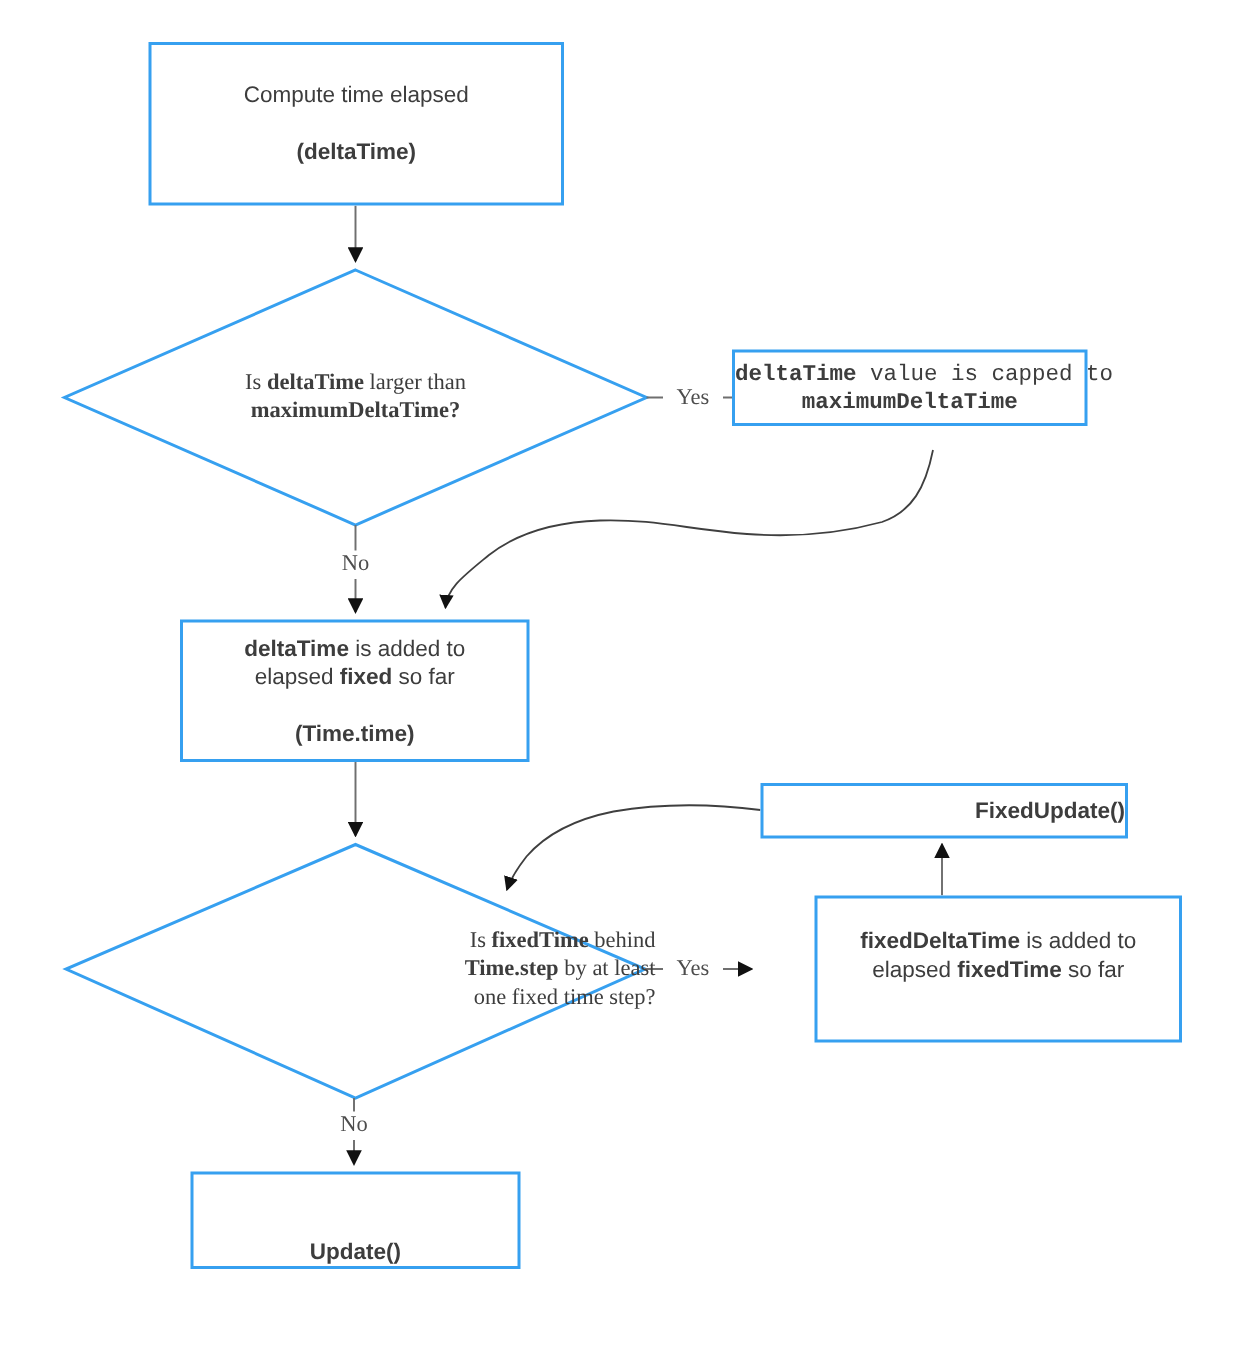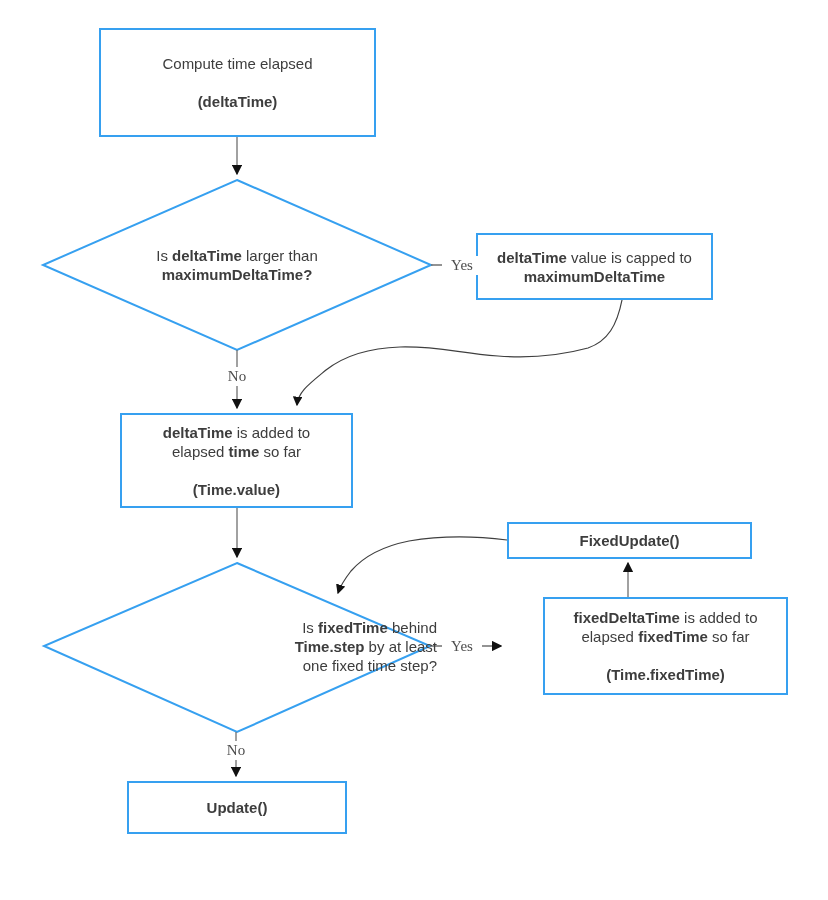--- a/index.html
+++ b/index.html
@@ -37,40 +37,40 @@
     justify-content: center;
     text-align: center;
     font-size: 15px;
     line-height: 19px;
     color: var(--text);
   }
   .box {
     border: 2px solid var(--node-border);
     background: var(--node-fill);
   }
-  .dtext { background: transparent; z-index: 1; }
+  .dtext { background: transparent; z-index: 1; font-family: Liberation Serif, serif; }
   .tline { white-space: nowrap; }
   .tline b { font-weight: 700; }
   .flabel {
     position: absolute;
     z-index: 3;
     background: var(--background);
     color: var(--label-text);
     font-size: 15px;
     line-height: 19px;
     text-align: center;
     font-family: Liberation Serif, serif;
   }
   
   #n-compute      { left:  99px; top:  28px; width: 277px; height: 109px; }
-  #n-capped       { left: 476px; top: 233px; width: 237px; height:  67px; }
+  #n-capped       { left: 488px; top: 233px; width: 237px; height:  51px; font-family: Liberation Mono, monospace; }
   #n-addtime      { left: 120px; top: 413px; width: 233px; height:  95px; text-align: center; }
-  #n-fixedupdate  { left: 507px; top: 522px; width: 245px; height:  37px; }
+  #n-fixedupdate  { left: 507px; top: 522px; width: 245px; height:  37px; align-items: flex-end; }
   #n-addfixed     { left: 507px; top: 597px; width: 245px; height:  98px; margin-left: 36px; }
-  #n-update       { left: 127px; top: 781px; width: 220px; height:  53px; }
+  #n-update       { left: 127px; top: 781px; width: 220px; height:  65px; justify-content: flex-end; }
   #t-decision1    { left:  37px; top: 246px; width: 400px; }
   #t-decision2    { left:  37px; top: 618px; width: 400px; text-align: right; }
   #l-yes1 { left: 442px; top: 256px; width: 40px; }
   #l-no1  { left: 220px; top: 367px; width: 34px; }
   #l-yes2 { left: 442px; top: 637px; width: 40px; }
   #l-no2  { left: 219px; top: 741px; width: 34px; }
 </style>
 </head>
 <body>
 
@@ -104,34 +104,33 @@
       <div class="tline"><b>(deltaTime)</b></div>
     </div>
 
   <div class="node box" id="n-capped">
       <div class="tline"><b>deltaTime</b><span> value is capped to</span></div>
       <div class="tline"><b>maximumDeltaTime</b></div>
     </div>
 
   <div class="node box" id="n-addtime">
       <div class="tline"><b>deltaTime</b><span> is added to</span></div>
-      <div class="tline"><span>elapsed </span><b>time</b><span> so far</span></div>
+      <div class="tline"><span>elapsed </span><b>fixed</b><span> so far</span></div>
       <div class="tline">&nbsp;</div>
-      <div class="tline"><b>(Time.value)</b></div>
+      <div class="tline"><b>(Time.time)</b></div>
     </div>
 
   <div class="node box" id="n-fixedupdate">
       <div class="tline"><b>FixedUpdate()</b></div>
     </div>
 
   <div class="node box" id="n-addfixed">
       <div class="tline"><b>fixedDeltaTime</b><span> is added to</span></div>
       <div class="tline"><span>elapsed </span><b>fixedTime</b><span> so far</span></div>
       <div class="tline">&nbsp;</div>
-      <div class="tline"><b>(Time.fixedTime)</b></div>
     </div>
 
   <div class="node box" id="n-update">
       <div class="tline"><b>Update()</b></div>
     </div>
 
   <div class="node dtext" id="t-decision1">
       <div class="tline"><span>Is </span><b>deltaTime</b><span> larger than</span></div>
       <div class="tline"><b>maximumDeltaTime?</b></div>
     </div>

